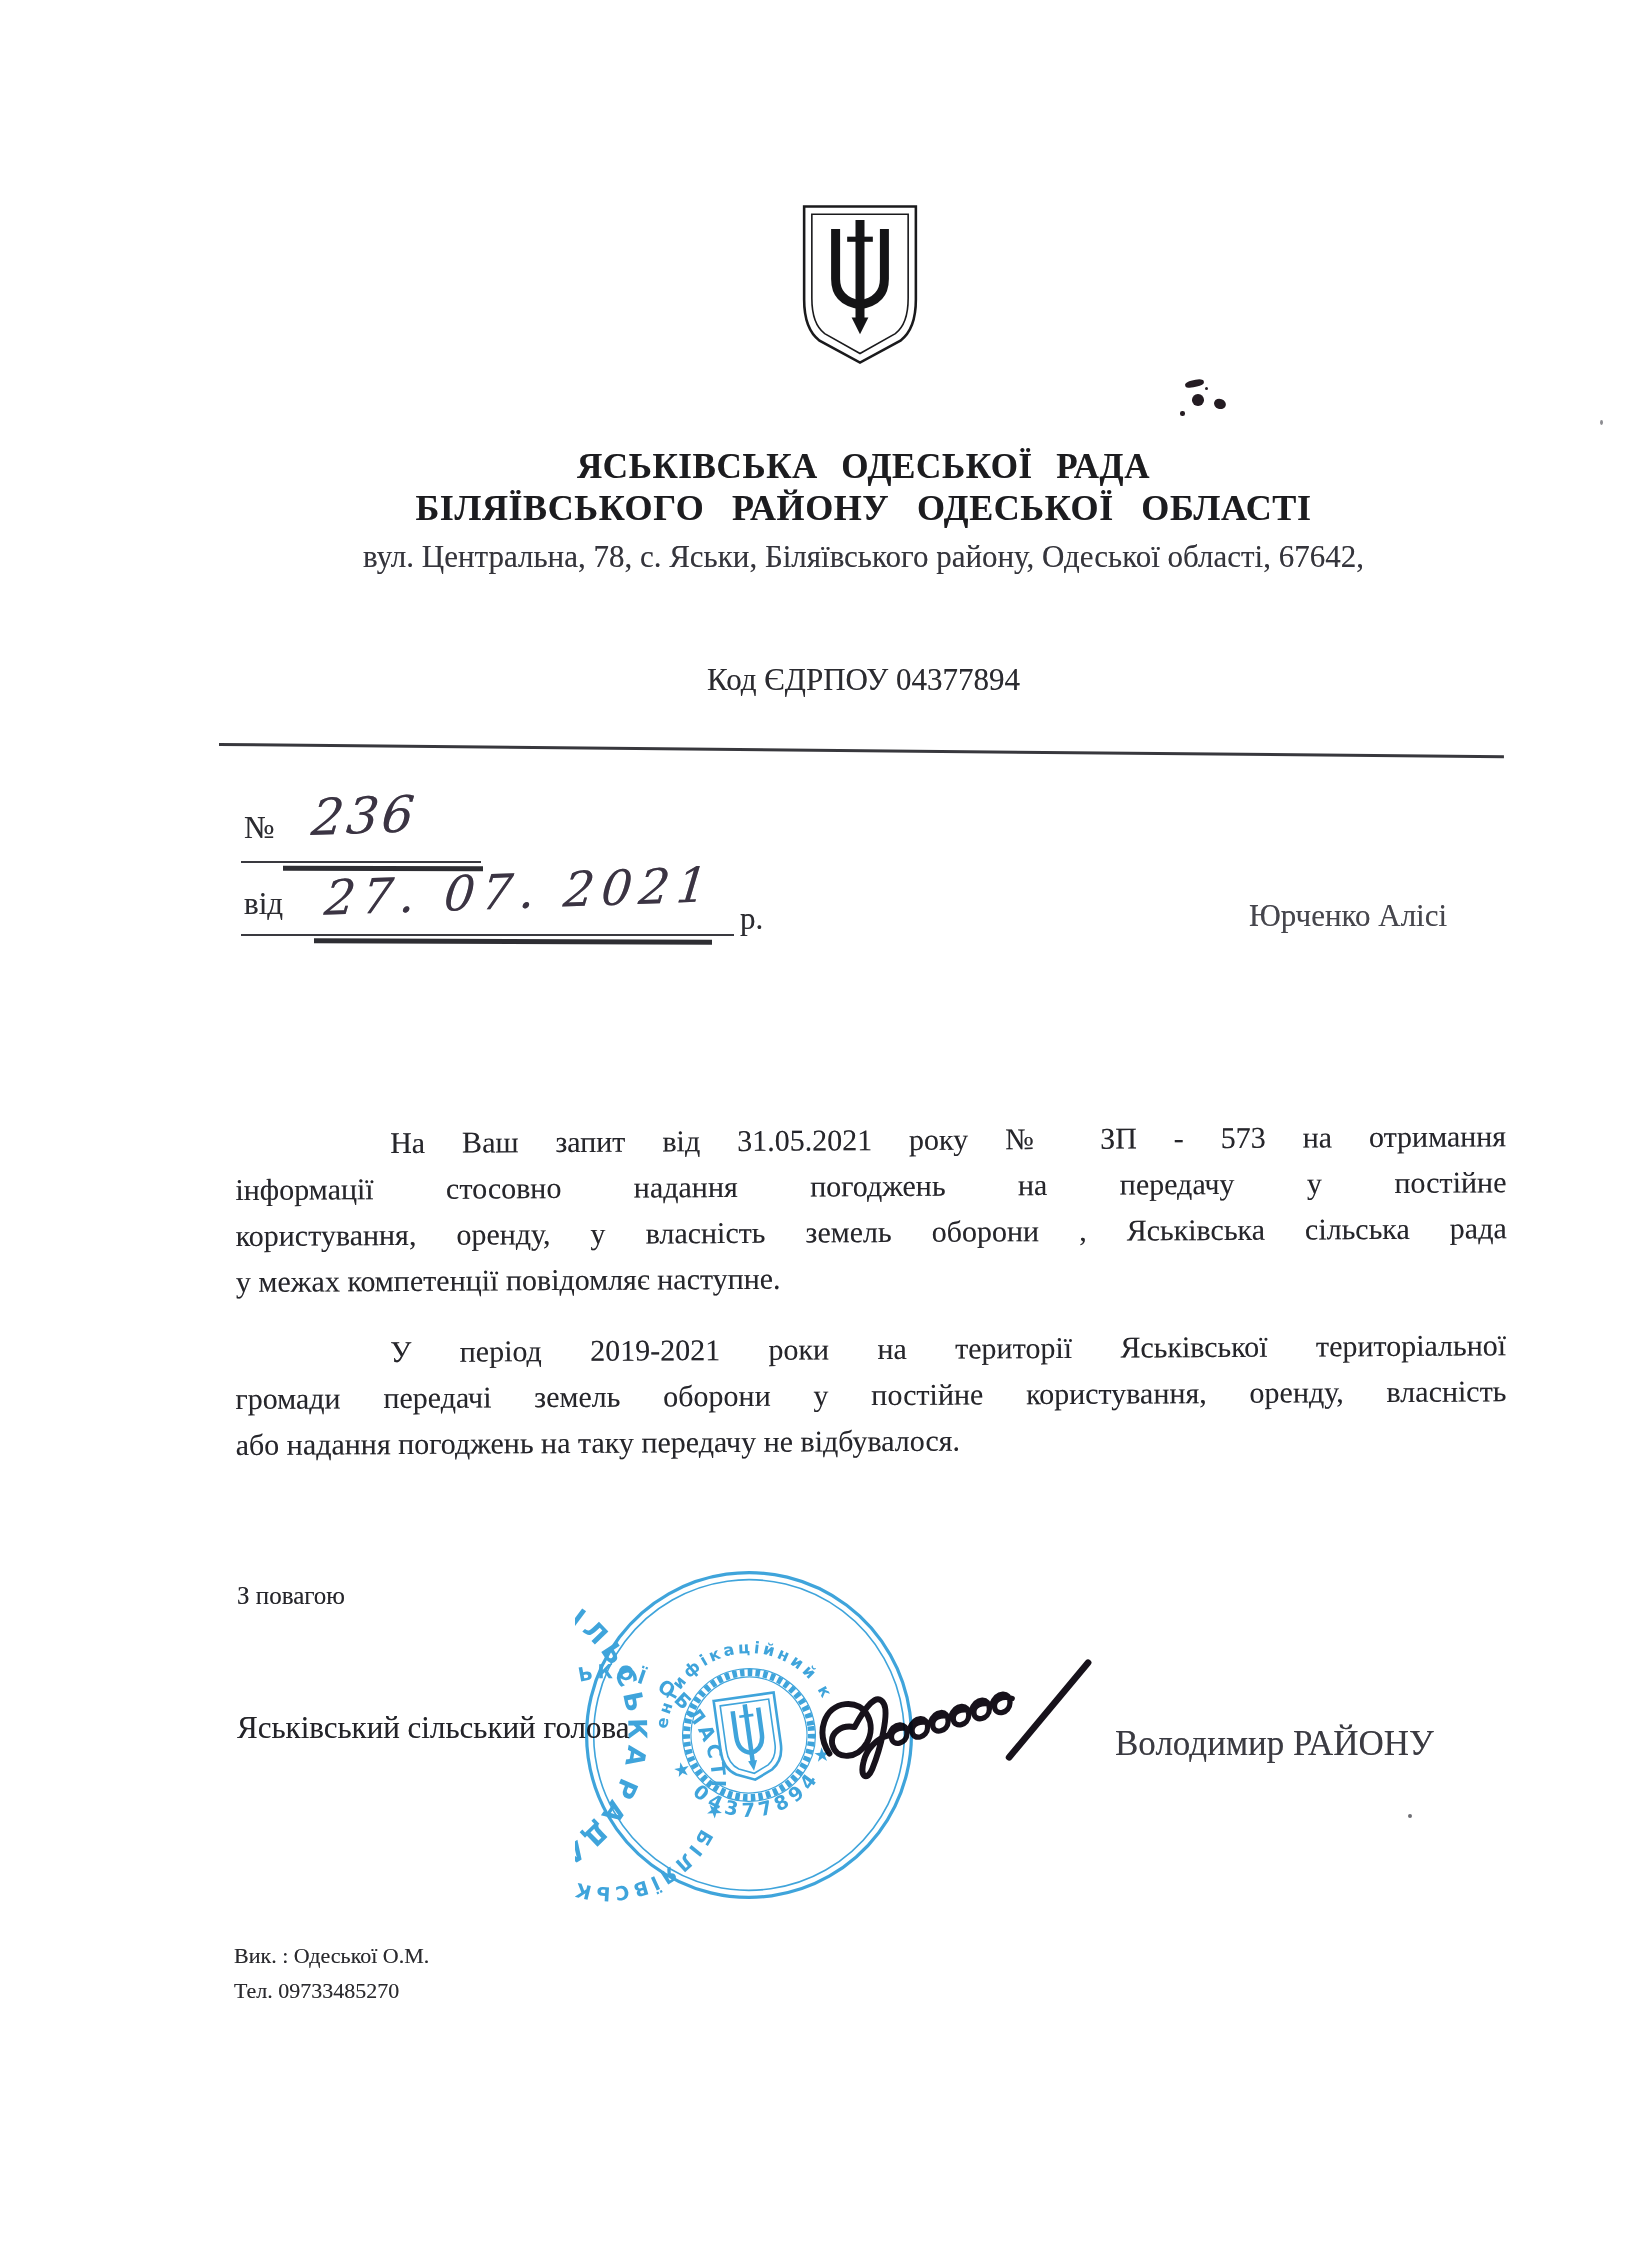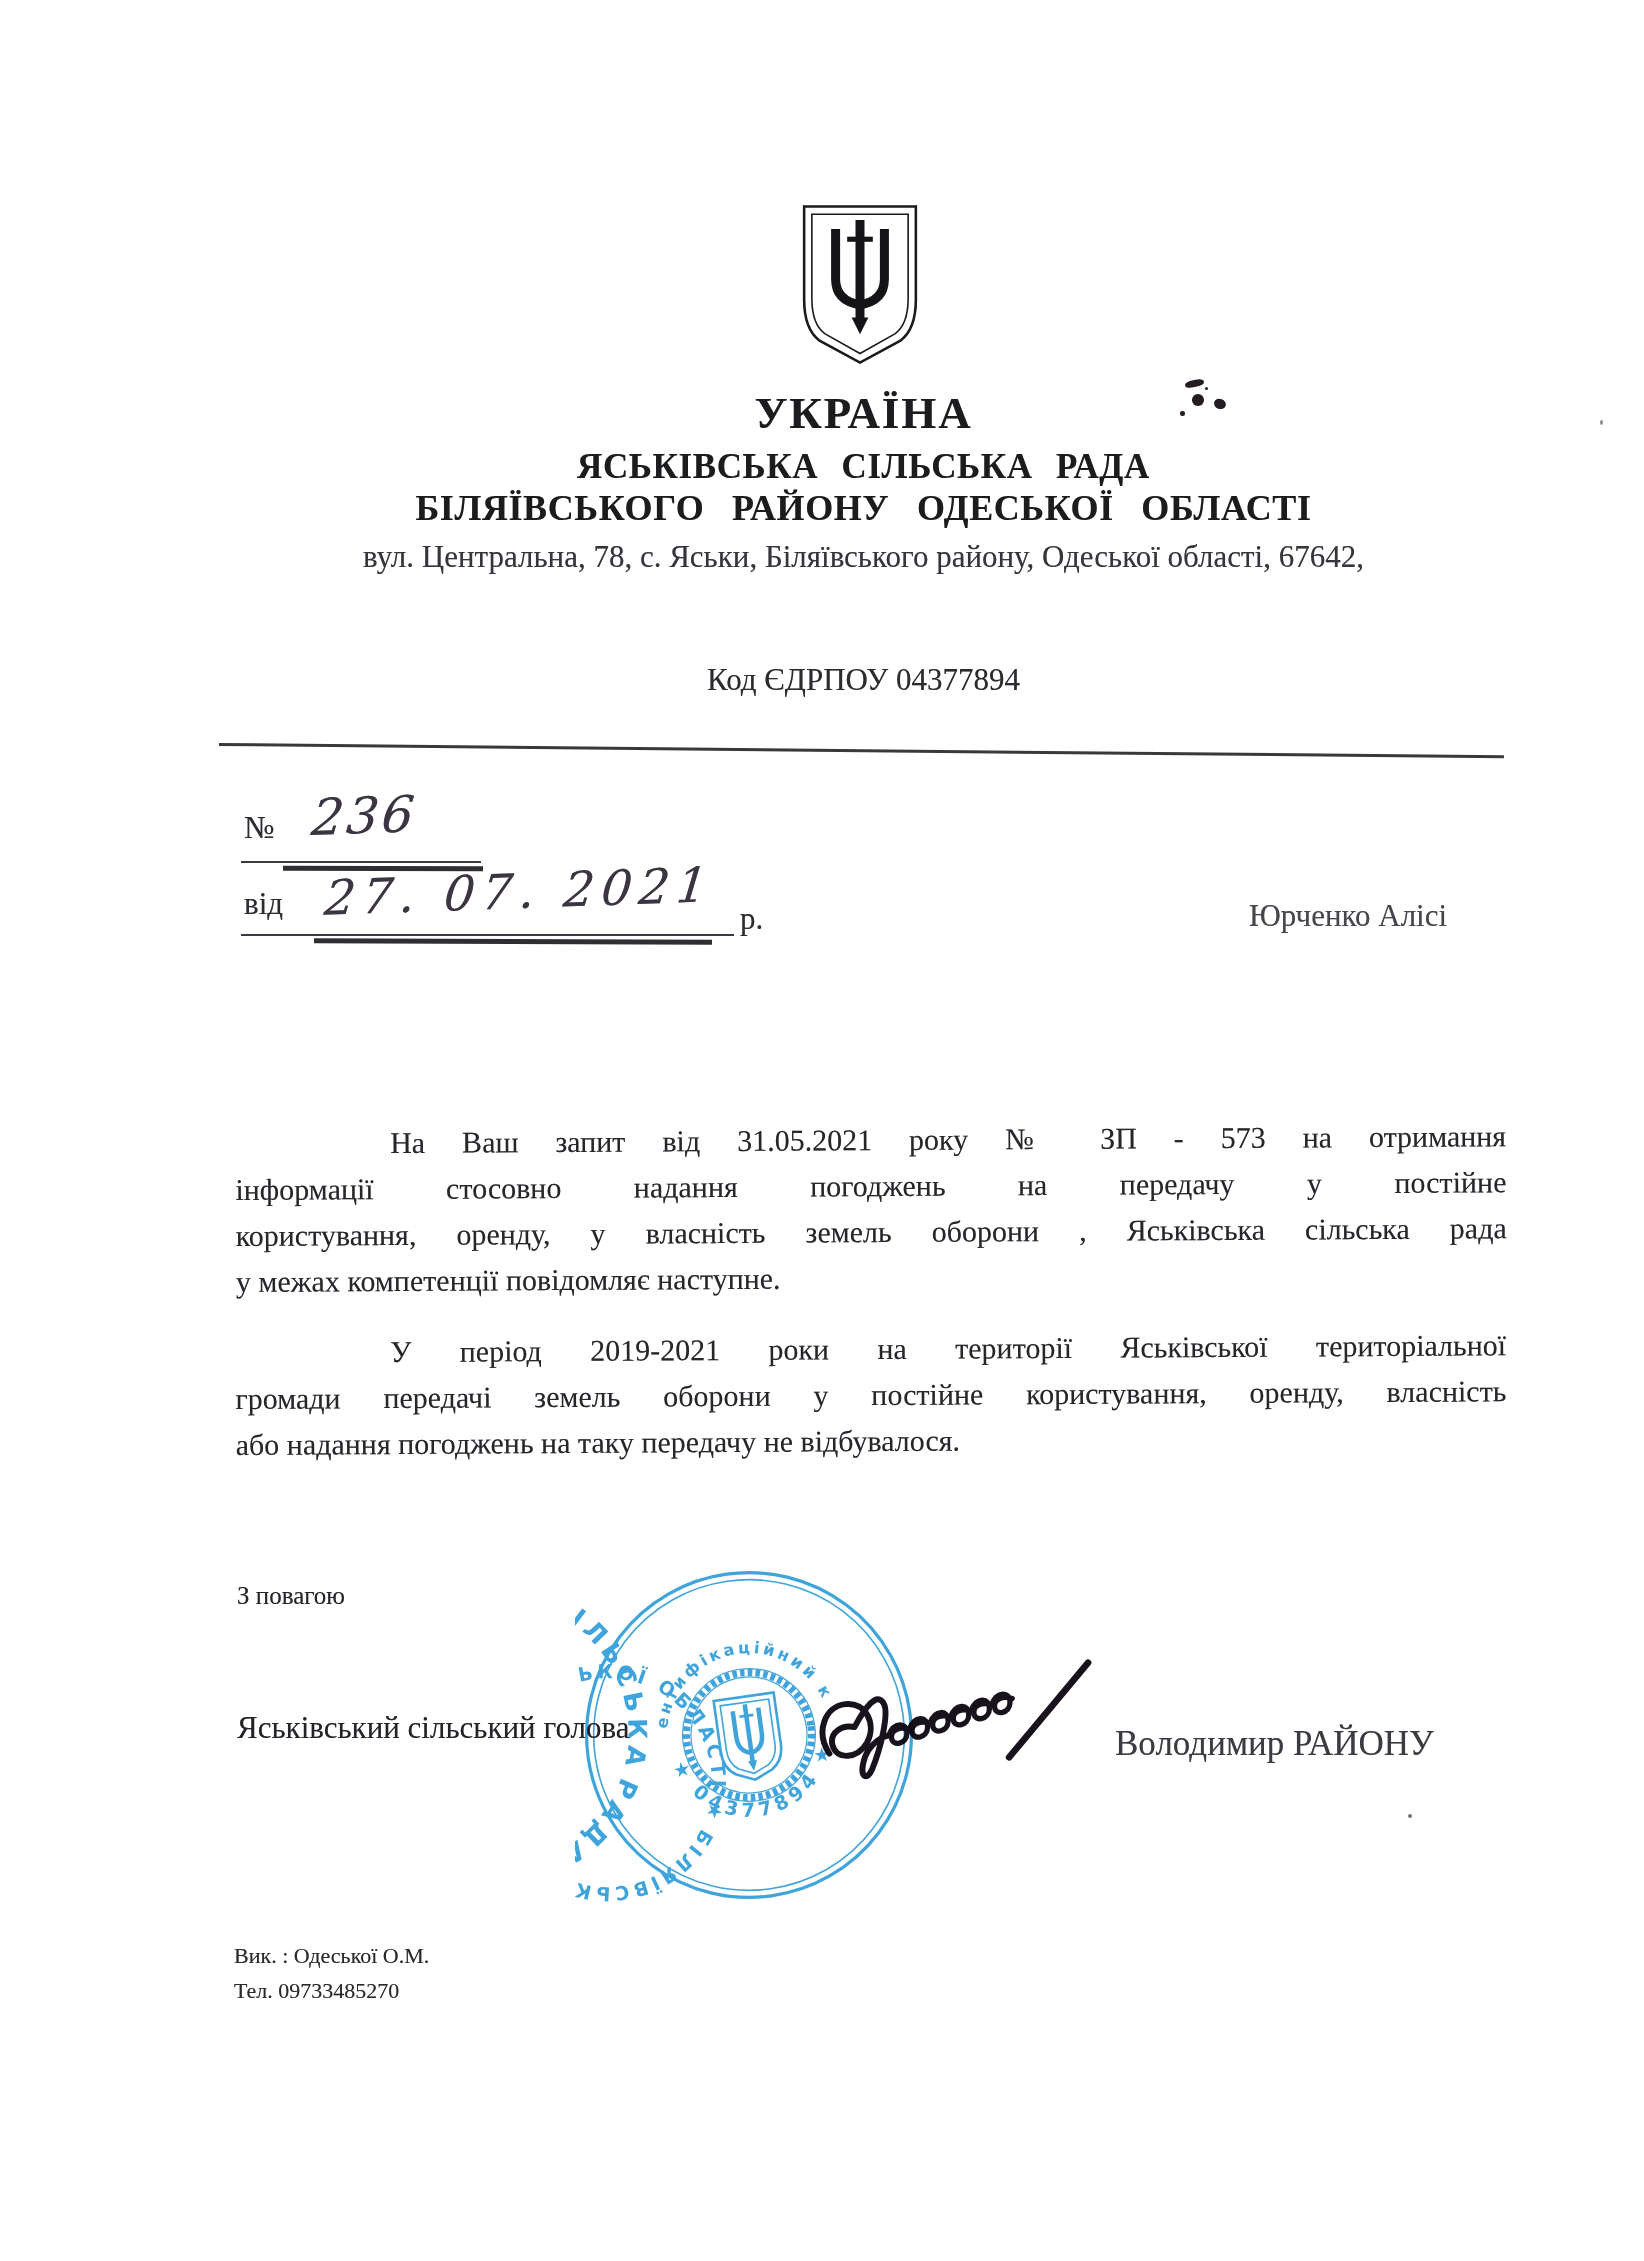--- a/index.html
+++ b/index.html
@@ -84,22 +84,21 @@
     <path d="M8,5 H182 V150 Q182,196 158,214 L95,248 L32,214 Q8,196 8,150 Z" fill="#ffffff" stroke="#1a1a1c" stroke-width="4"></path>
     <path d="M20,17 H170 V148 Q170,188 150,203 L95,234 L40,203 Q20,188 20,148 Z" fill="none" stroke="#1a1a1c" stroke-width="2.5"></path>
     <g stroke="#141416" fill="none" stroke-width="14">
       <path d="M57,40 V118 Q57,152 95,158 Q133,152 133,118 V40"></path>
       <path d="M95,26 V186"></path>
     </g>
     <path d="M75,56 H115" stroke="#141416" stroke-width="8" fill="none"></path>
     <path d="M82,178 L95,204 L108,178 Z" fill="#141416"></path>
   </svg>
 
-  <div class="abs t lh-line lh-country">УКРАЇНА</div>
-  <div class="abs t lh-line lh-council">ЯСЬКІВСЬКА СІЛЬСЬКА РАДА</div>
+  <div class="abs t lh-line lh-council">ЯСЬКІВСЬКА ОДЕСЬКОЇ РАДА</div>
   <div class="abs t lh-line lh-district">БІЛЯЇВСЬКОГО РАЙОНУ ОДЕСЬКОЇ ОБЛАСТІ</div>
   <div class="abs t lh-line lh-address">вул. Центральна, 78, с. Яськи, Біляївського району, Одеської області, 67642,</div>
   <div class="abs t lh-line lh-edrpou">Код ЄДРПОУ 04377894</div>
 
   <div class="abs rule"></div>
 
   <div class="abs t ref-no-label">№</div>
   <div class="abs t hand ref-no-value">236</div>
   <div class="abs u-thin ul1a"></div>
   <div class="abs u-thick ul1b"></div>

